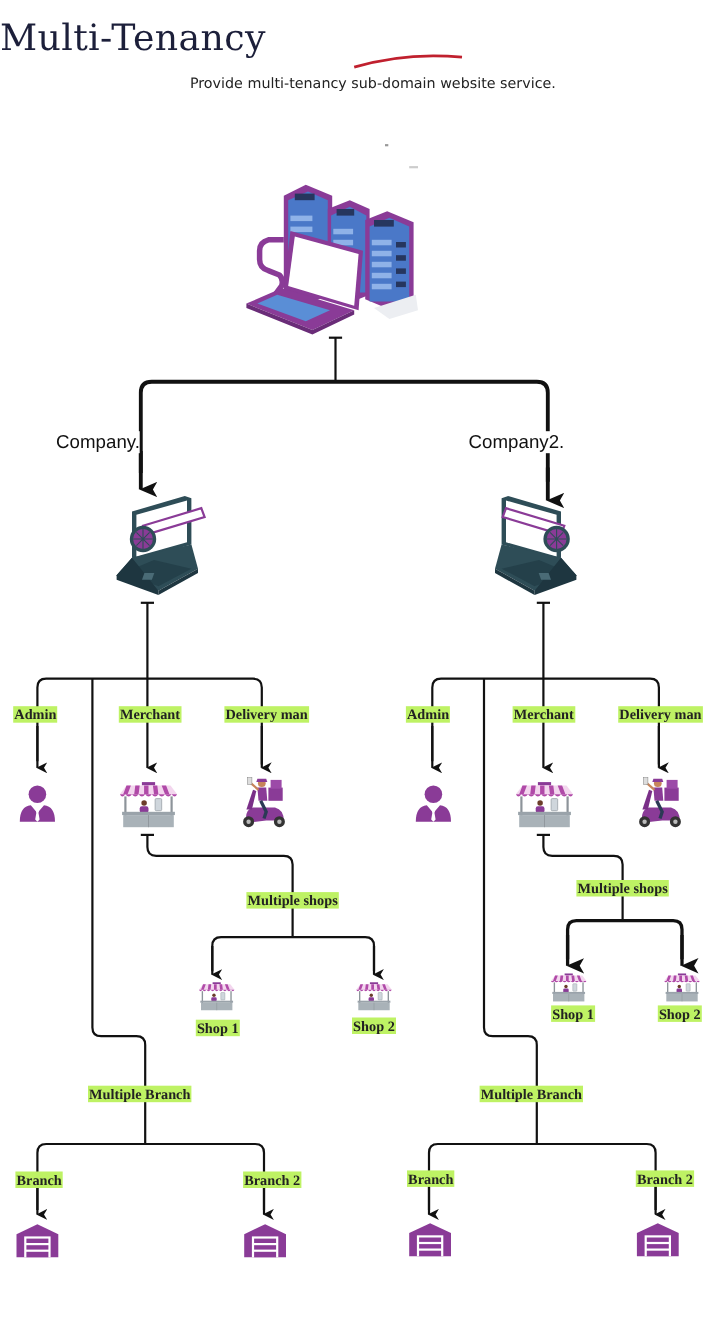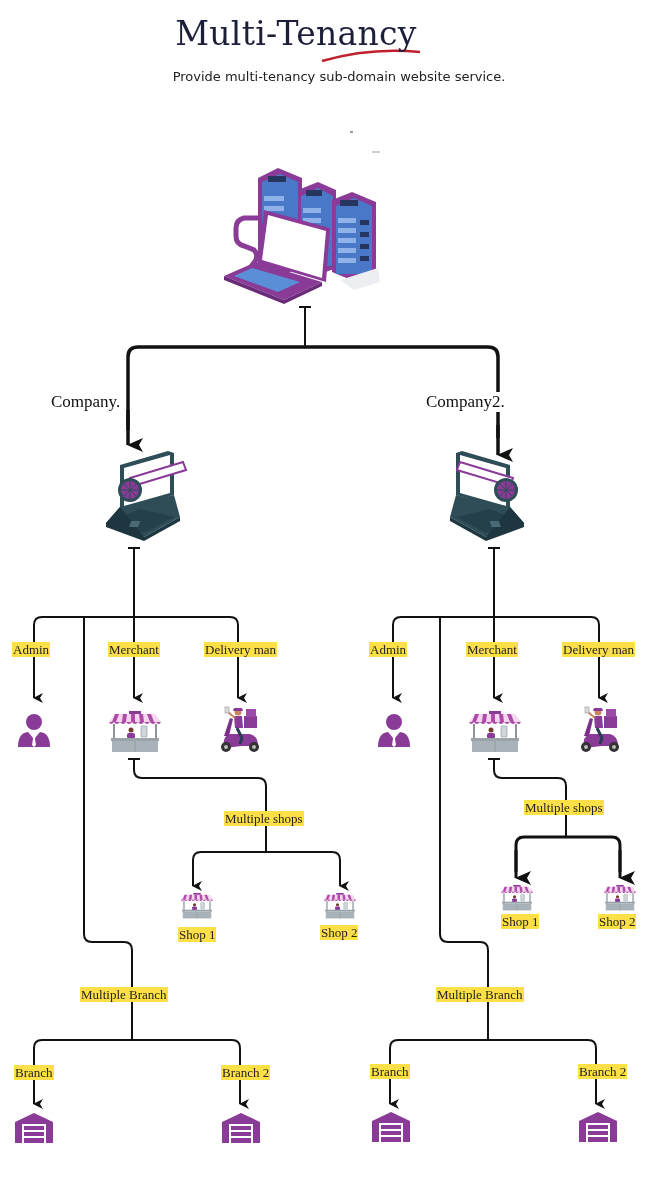--- a/index.html
+++ b/index.html
@@ -1,21 +1,21 @@
 <!DOCTYPE html>
 <html><head>
 <meta charset="utf-8">
 <style>
   html, body { margin:0; padding:0; background:#ffffff; }
   body { width:650px; height:1200px; position:relative; overflow:hidden; font-family:"Liberation Serif", serif; }
   #diagram { position:absolute; left:0; top:0; width:650px; height:1200px; }
-  .title { position:absolute; left:0; width:592px; top:14px; text-align:center; font-family:"DejaVu Serif", serif; font-size:33px; color:#1c1f3a; letter-spacing:0.3px; }
+  .title { position:absolute; left:0; width:592px; top:14px; text-align:left; font-family:"DejaVu Serif", serif; font-size:33px; color:#1c1f3a; letter-spacing:0.3px; }
   .subtitle { position:absolute; left:0; width:678px; top:69px; text-align:center; font-family:"DejaVu Sans", sans-serif; font-size:13px; color:#222; }
-  .lbl { position:absolute; font-family:"Liberation Serif", serif; font-weight:normal; font-size:13px; color:#222; background:#fde047; white-space:nowrap; line-height:15px; padding:0 1px; }
-  .co { position:absolute; font-family:Liberation Serif, serif; font-size:17px; color:#111; background:#fff; white-space:nowrap; line-height:20px; }
+  .lbl { position:absolute; font-family:"Liberation Serif", serif; font-weight:bold; font-size:13px; color:#222; background:#bef264; white-space:nowrap; line-height:15px; padding:0 1px; }
+  .co { position:absolute; font-family:Liberation Sans, sans-serif; font-size:17px; color:#111; background:#fff; white-space:nowrap; line-height:20px; }
 </style>
 </head>
 <body>
 
 <div id="diagram">
   <svg width="650" height="1200" viewBox="0 0 650 1200" style="position:absolute;left:0;top:0">
     <defs>
       <marker id="arr" viewBox="0 0 10 10" refX="5" refY="9" markerWidth="10" markerHeight="10" orient="auto-start-reverse" markerUnits="userSpaceOnUse">
         <path d="M0,0 L5,10 L10,0 L5,3 Z" fill="#111"></path>
       </marker>

